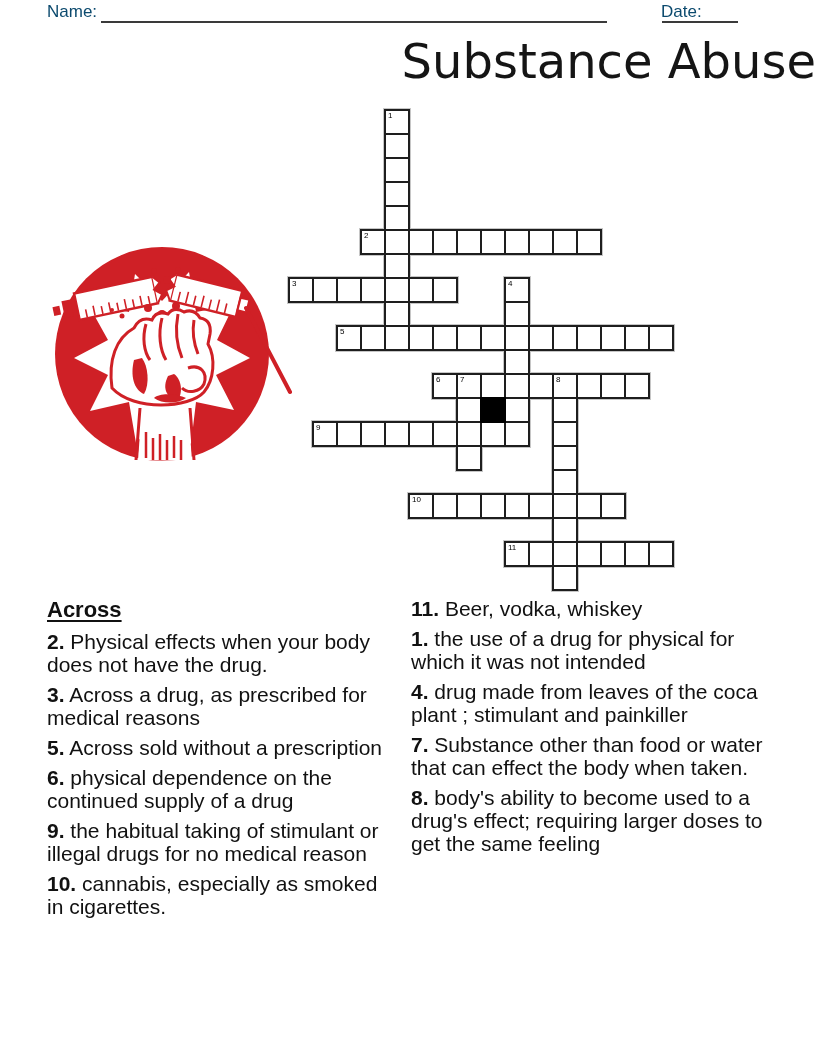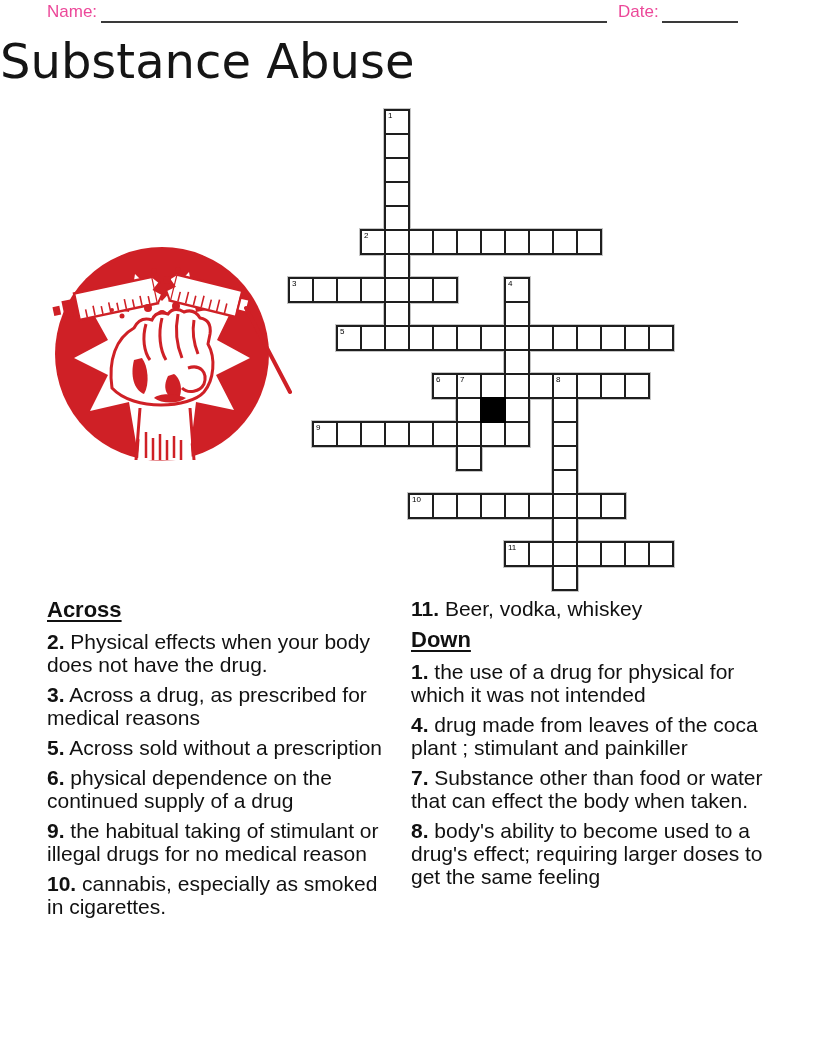--- a/index.html
+++ b/index.html
@@ -1,24 +1,24 @@
 <!DOCTYPE html>
 <html style="--accent: #cf2026;"><head>
 <meta charset="utf-8">
 <style>
   html,body{margin:0;padding:0}
   body{width:816px;height:1056px;background:#fff;position:relative;overflow:hidden;
        font-family:"Liberation Sans",sans-serif;color:#111}
-  .hdr-label{position:absolute;top:2px;font-size:17px;line-height:20px;color:#ec4899}
+  .hdr-label{position:absolute;top:2px;font-size:17px;line-height:20px;color:#0c4a6e}
   #name-label{left:47px}
-  #date-label{left:618px}
+  #date-label{left:661px}
   .blank{position:absolute;top:2px;height:19px;border-bottom:2px solid #3a3a3a}
   #name-line{left:101px;width:506px}
   #date-line{left:662px;width:76px}
-  #title{position:absolute;top:34px;left:0;width:100%;text-align:left;
+  #title{position:absolute;top:34px;left:0;width:100%;text-align:right;
          font-family:"DejaVu Sans","Liberation Sans",sans-serif;
          font-size:48px;line-height:54px;font-weight:400;color:#151515}
   #grid{position:absolute;left:0;top:0;width:816px;height:1056px}
   .word-outline{position:absolute;box-sizing:border-box;border:1px solid #c6c6c6;background:transparent;z-index:1}
   .cell{position:absolute;width:26px;height:26px;box-sizing:border-box;
         border:2px solid #1e1e1e;background:#fff;z-index:2}
   .cell.black{background:#000;border-color:#000}
   .cellnum{position:absolute;top:0;left:2px;font-size:8px;line-height:9px;color:#000;
            font-family:"Liberation Sans",sans-serif}
   .clue-col{position:absolute;top:597px}
@@ -217,20 +217,19 @@
       <p class="clue"><b>6.</b><span> physical dependence on the continued supply of a drug</span></p>
       <p class="clue"><b>9.</b><span> the habitual taking of stimulant or illegal drugs for no medical reason</span></p>
       <p class="clue"><b>10.</b><span> cannabis, especially as smoked in cigarettes.</span></p>
     </div>
 </div>
 
 <div class="clue-col" id="down-col">
   <div id="across-overflow">
       <p class="clue"><b>11.</b><span> Beer, vodka, whiskey</span></p>
     </div>
-  <h2 class="clue-heading">Down</h2>
   <div id="down-list">
       <p class="clue"><b>1.</b><span> the use of a drug for physical for which it was not intended</span></p>
       <p class="clue"><b>4.</b><span> drug made from leaves of the coca plant ; stimulant and painkiller</span></p>
       <p class="clue"><b>7.</b><span> Substance other than food or water that can effect the body when taken.</span></p>
       <p class="clue"><b>8.</b><span> body's ability to become used to a drug's effect; requiring larger doses to get the same feeling</span></p>
     </div>
 </div>
 
 </body></html>

